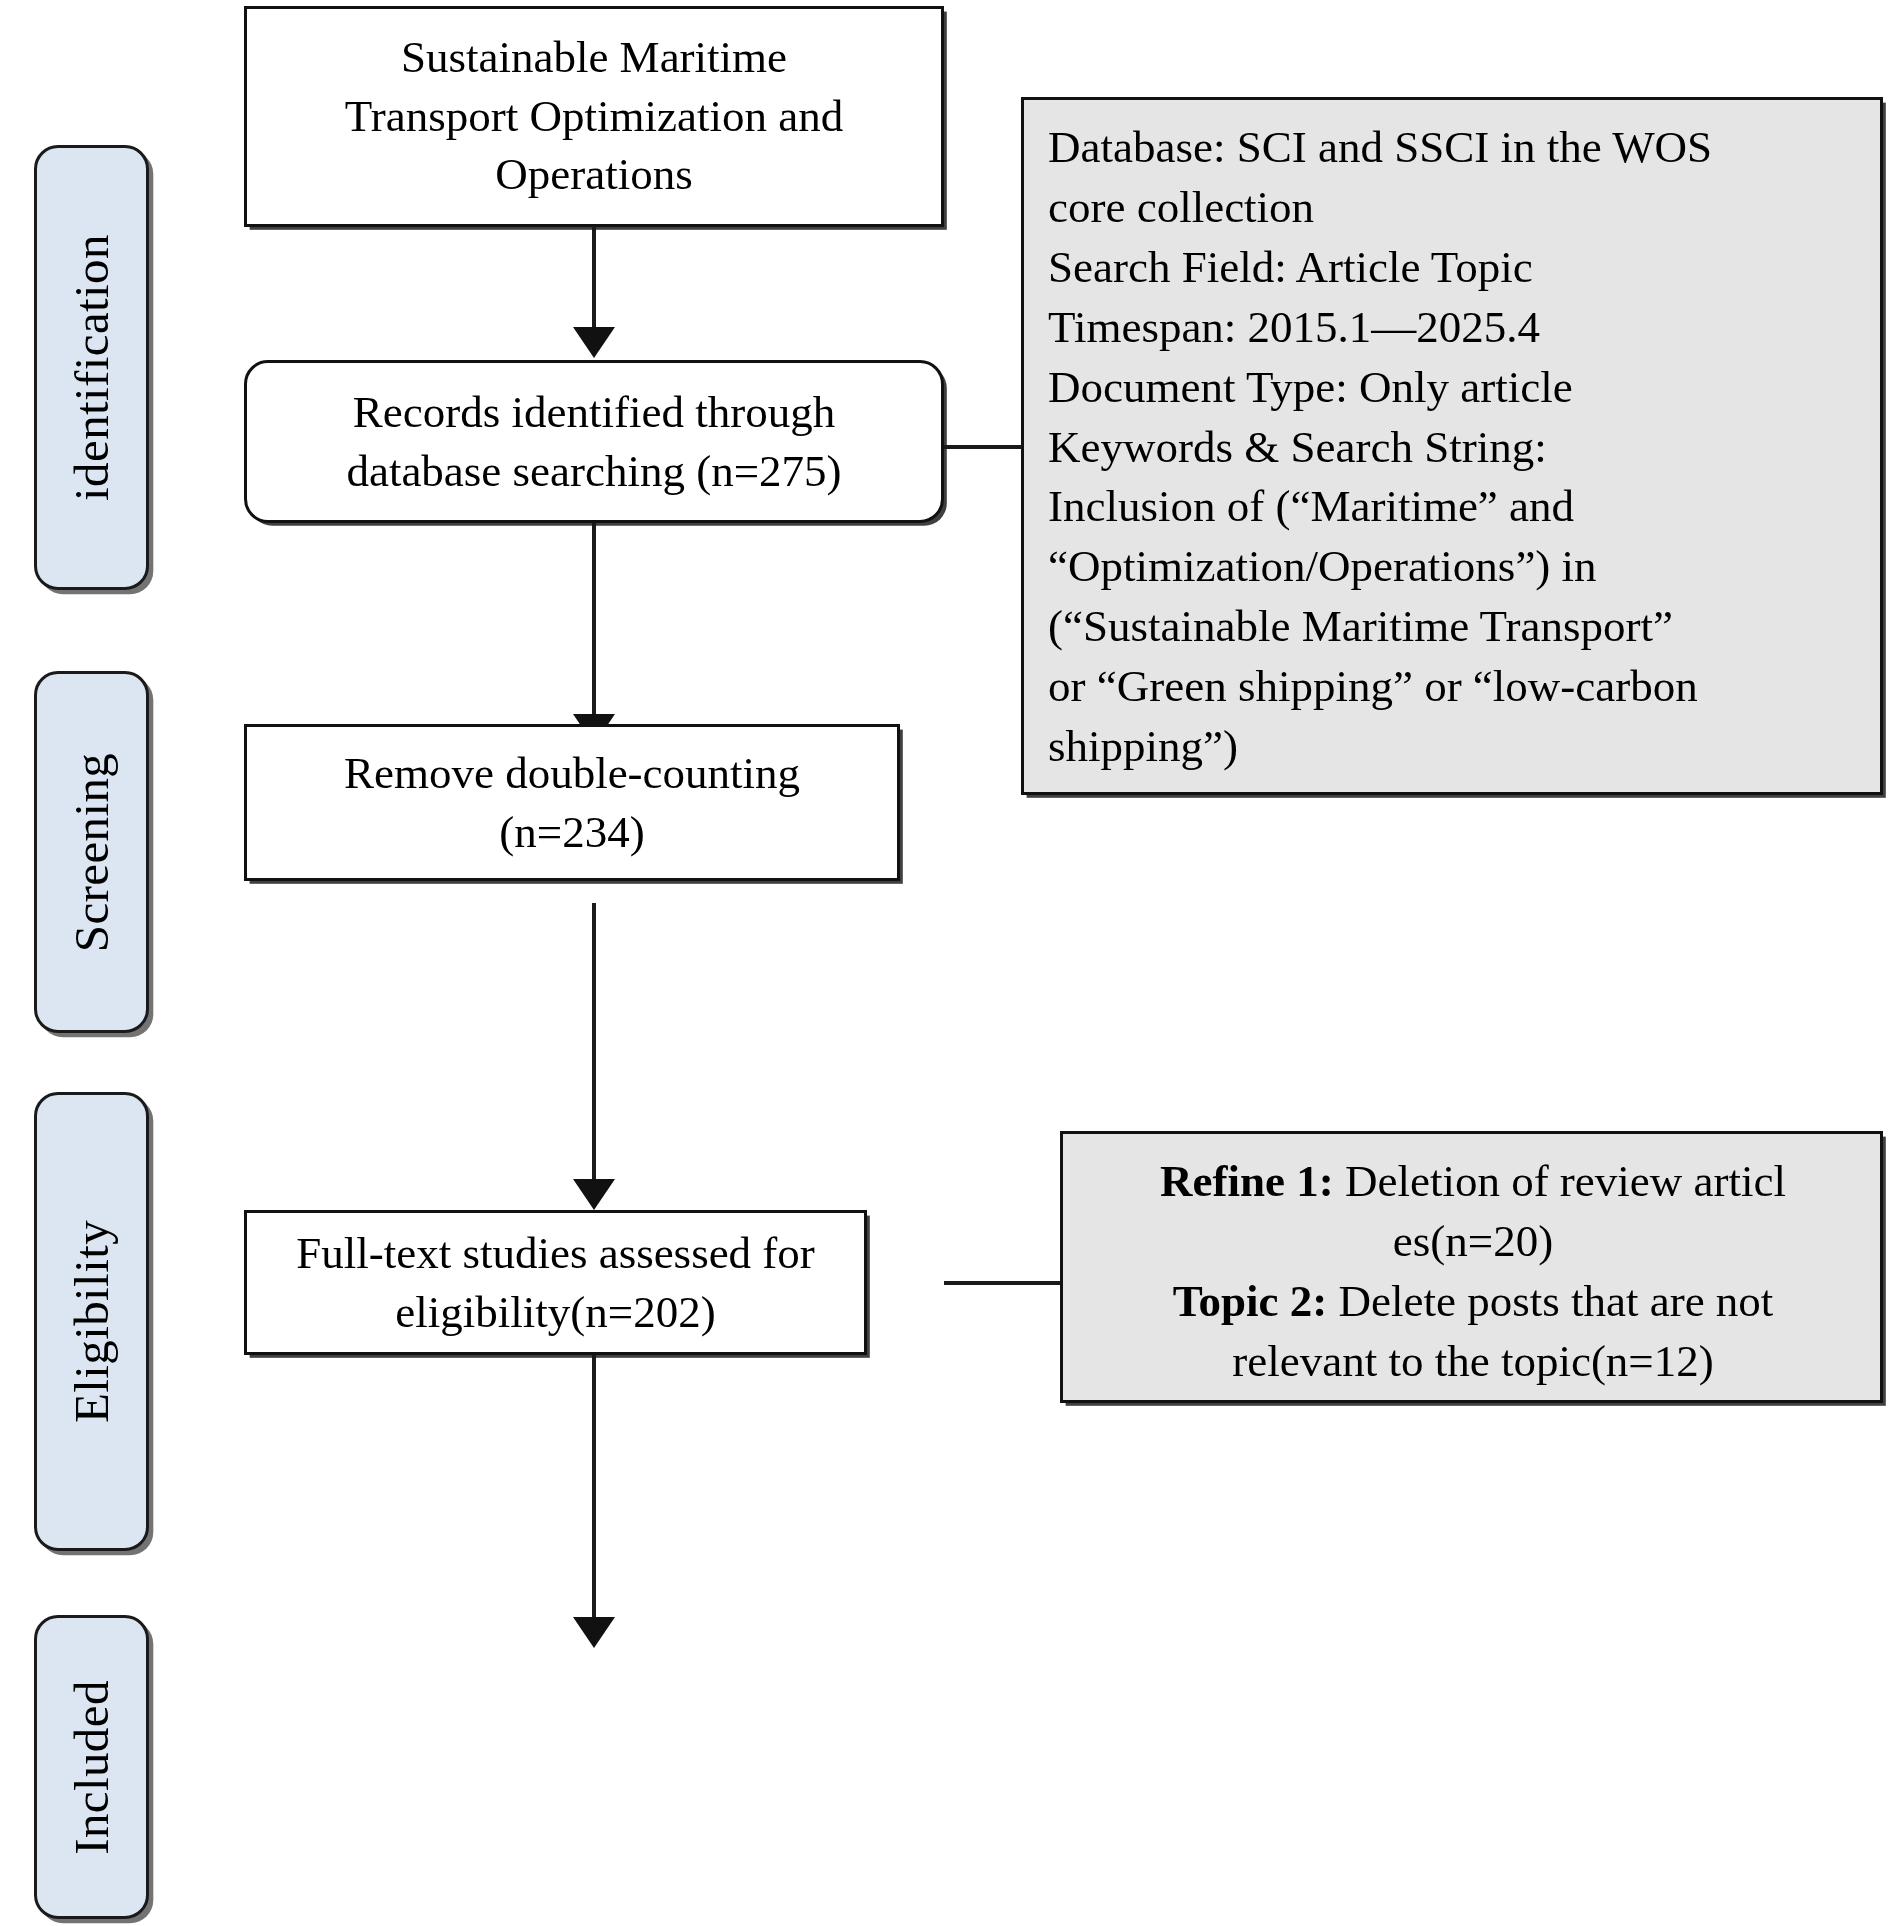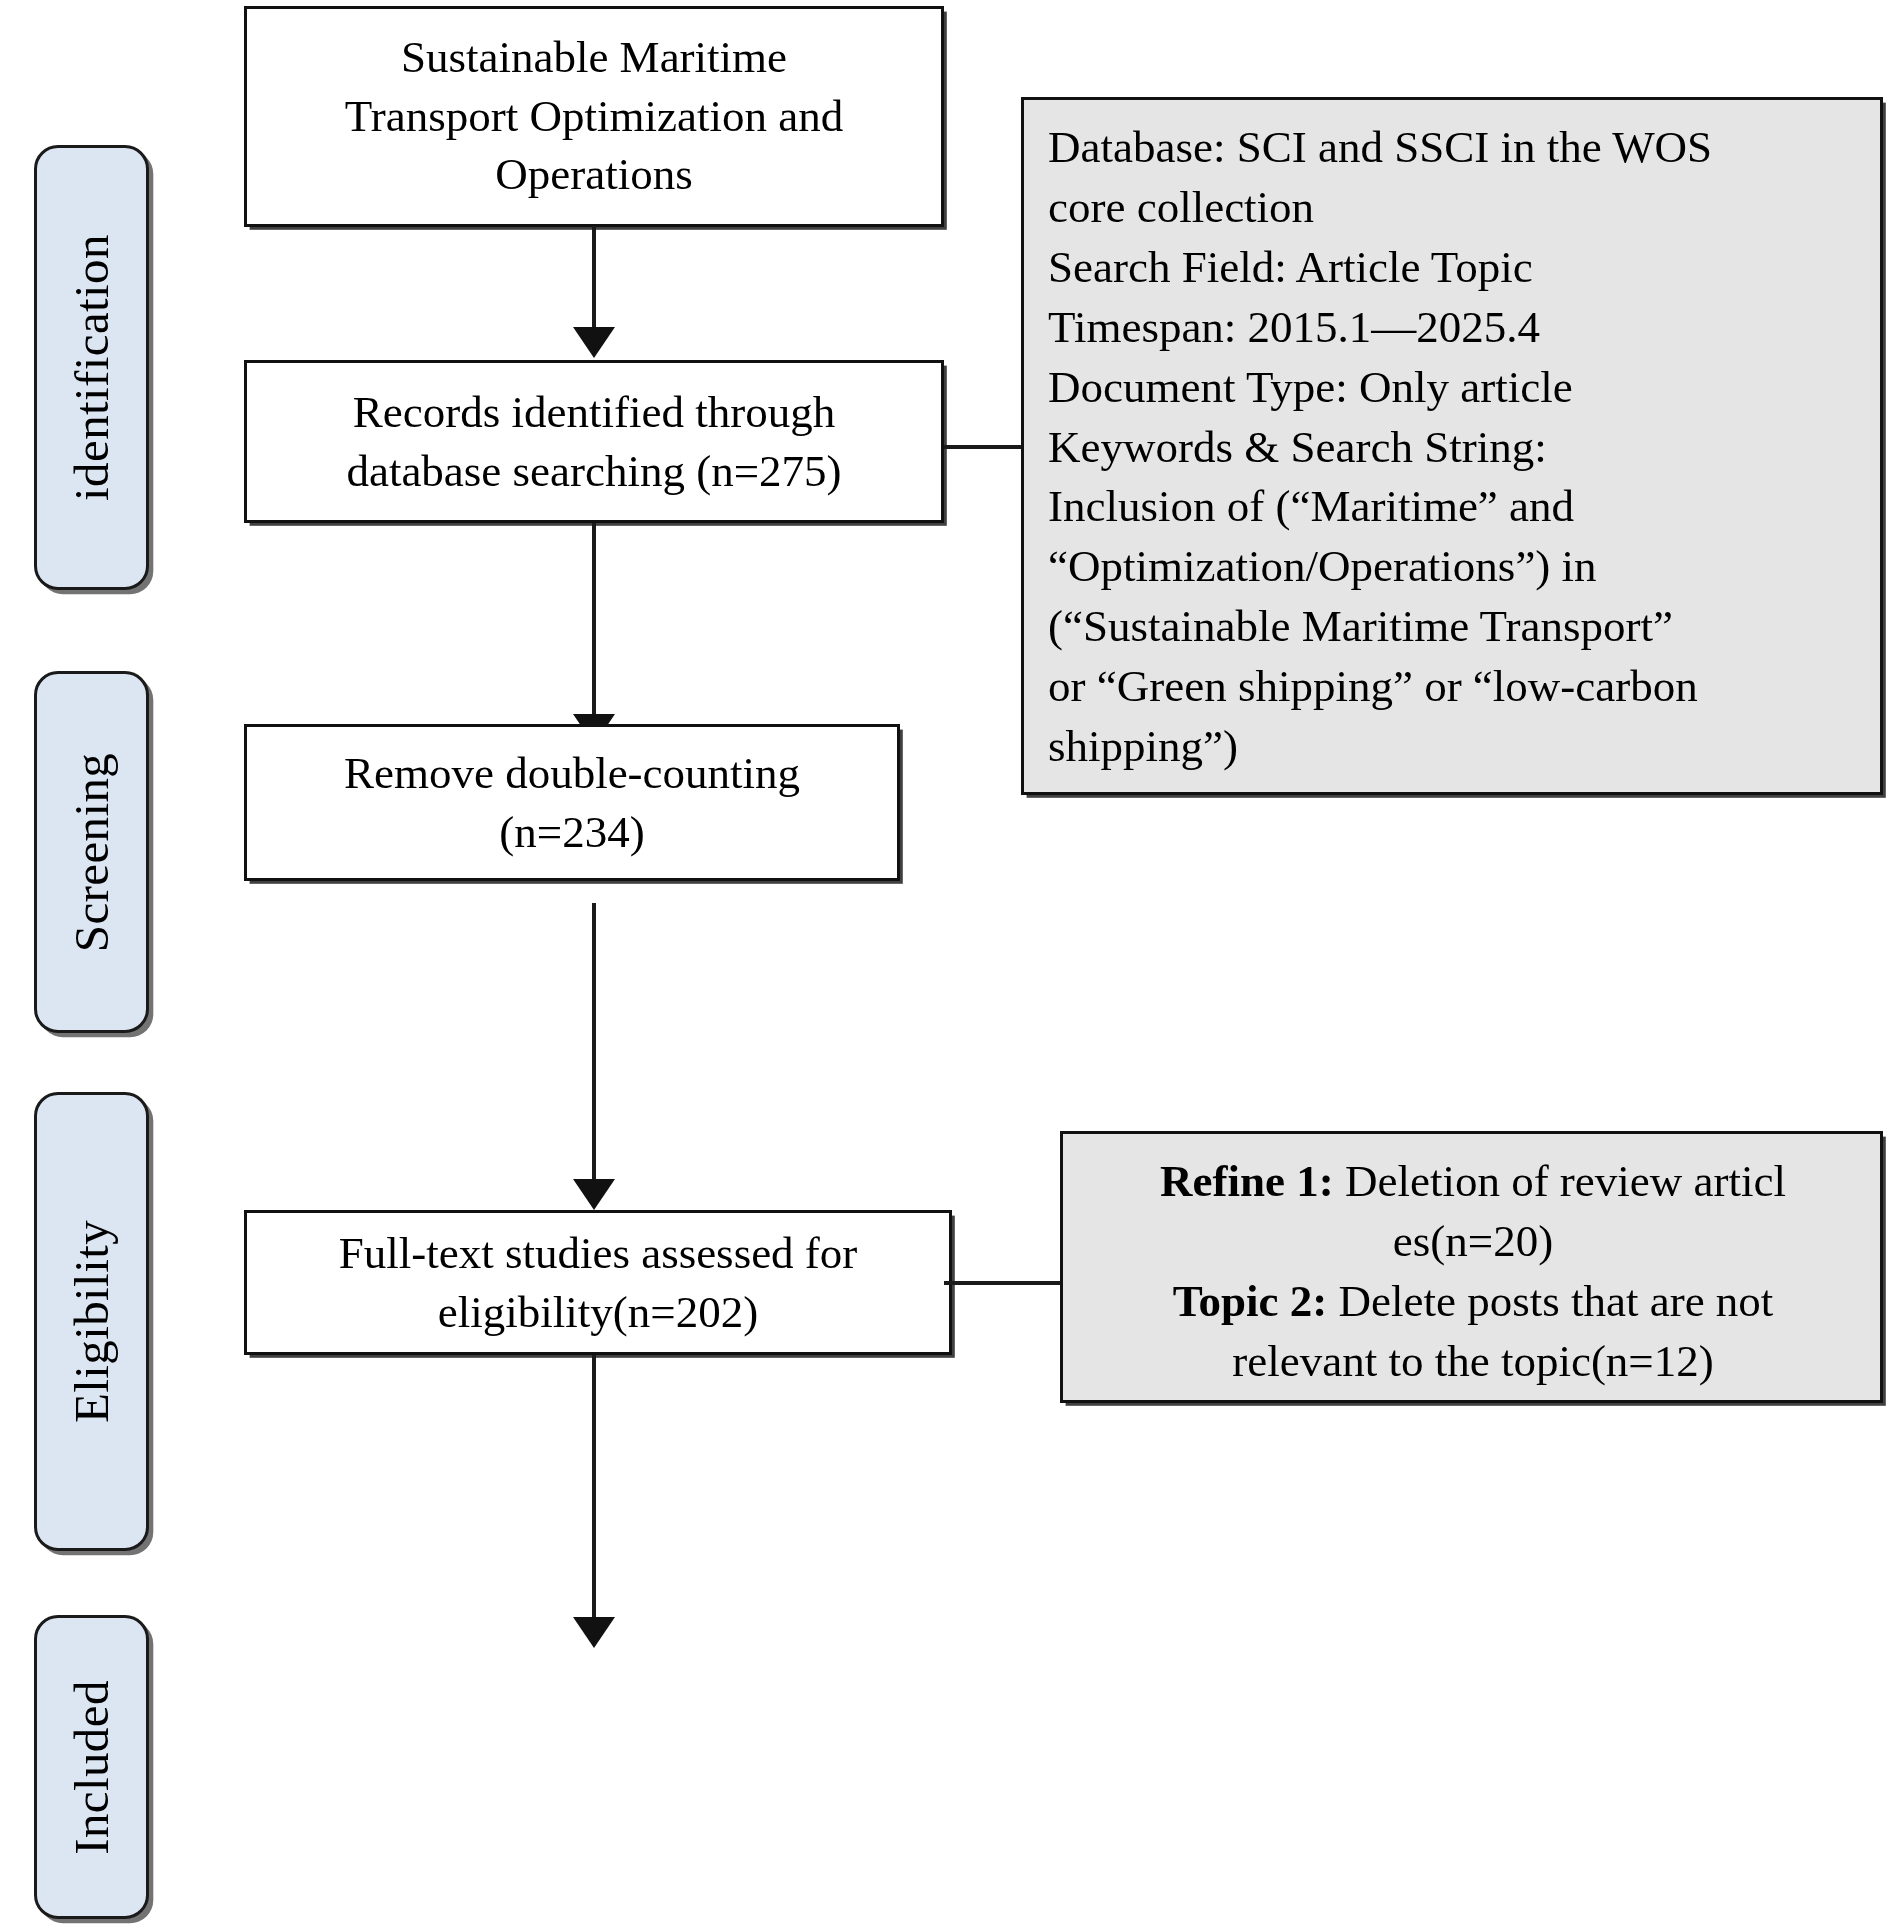--- a/index.html
+++ b/index.html
@@ -125,39 +125,39 @@
 
   <div class="flow-box" style="left:244px; top:5.7px; width:700px; height:221px;">
     <span class="box-text">Sustainable Maritime
 Transport Optimization and
 Operations</span>
   </div>
 
   <div class="v-line" style="left:592px; top:226px; height:110px;"></div>
   <div class="arrow-head" style="left:573px; top:327px;"></div>
 
-  <div class="flow-box" style="left:244px; top:360px; width:700px; height:163px;">
+  <div class="flow-box" style="left:244px; top:360px; width:700px; height:163px;border-radius:24px;">
     <span class="box-text">Records identified through
 database searching (n=275)</span>
   </div>
 
   <div class="h-line" style="left:944px; top:445px; width:79px;"></div>
 
   <div class="v-line" style="left:592px; top:523px; height:205px;"></div>
   <div class="arrow-head" style="left:573px; top:714px;"></div>
 
   <div class="flow-box" style="left:244px; top:724px; width:656px; height:157px;">
     <span class="box-text">Remove double-counting
 (n=234)</span>
   </div>
 
   <div class="v-line" style="left:592px; top:903px; height:300px;"></div>
   <div class="arrow-head" style="left:573px; top:1179px;"></div>
 
-  <div class="flow-box" style="left:244px; top:1210px; width:708px; height:145px;">
+  <div class="flow-box" style="left:244px; top:1210px; width:623px; height:145px;">
     <span class="box-text">Full-text studies assessed for
 eligibility(n=202)</span>
   </div>
 
   <div class="h-line" style="left:944px; top:1281px; width:118px;"></div>
 
   <div class="v-line" style="left:592px; top:1355px; height:279px;"></div>
   <div class="arrow-head" style="left:573px; top:1617px;"></div>
 
 

